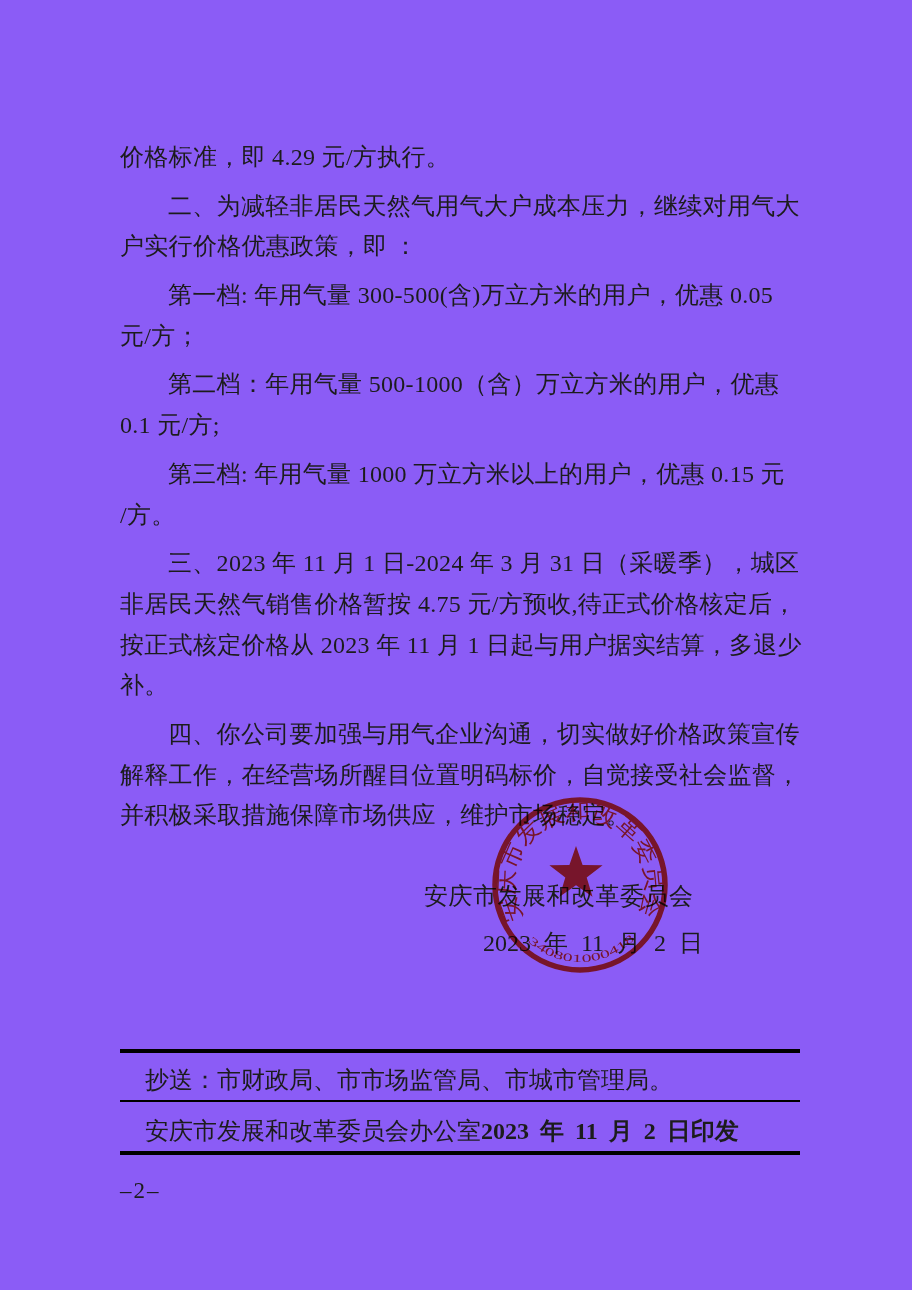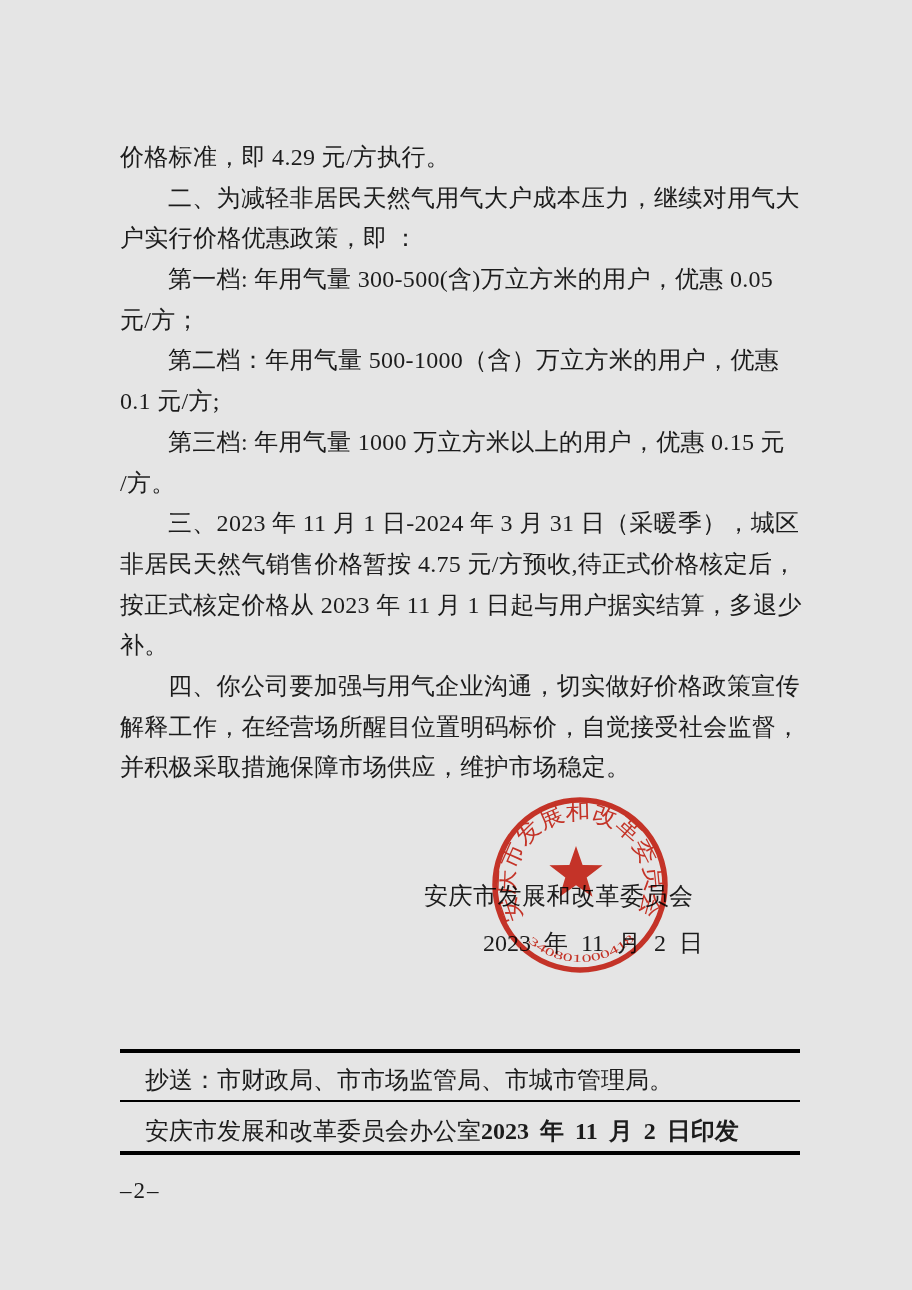--- a/index.html
+++ b/index.html
@@ -1,36 +1,36 @@
 <!DOCTYPE html>
 <html><head>
 <meta charset="utf-8">
 <style>
   html,body{margin:0;padding:0;background:#888;}
   .page{
     position:relative;
     width:912px;height:1290px;
     margin:0 auto;
-    background:#e5e5e5;
+    background:#8b5cf6;
     font-family:"Liberation Serif","DejaVu Serif",serif;
     color:#1c1c1c;
     overflow:hidden;
   }
   .doc-body{
     position:absolute;
     left:120px;top:137px;width:692px;
   }
   .doc-line{
     height:40.7px;
     line-height:40.7px;
     font-size:24px;
     white-space:nowrap;
     letter-spacing:0.3px;
   }
-  .doc-line.indent{padding-left:48px;}
+  .doc-line.indent{padding-left:48px;margin-top:8px;}
   .signature{
     position:absolute;
     left:424px;top:880px;
     font-size:24px;
     letter-spacing:0.5px;
     white-space:nowrap;
   }
   .sig-date{
     position:absolute;
     left:483px;top:927px;

